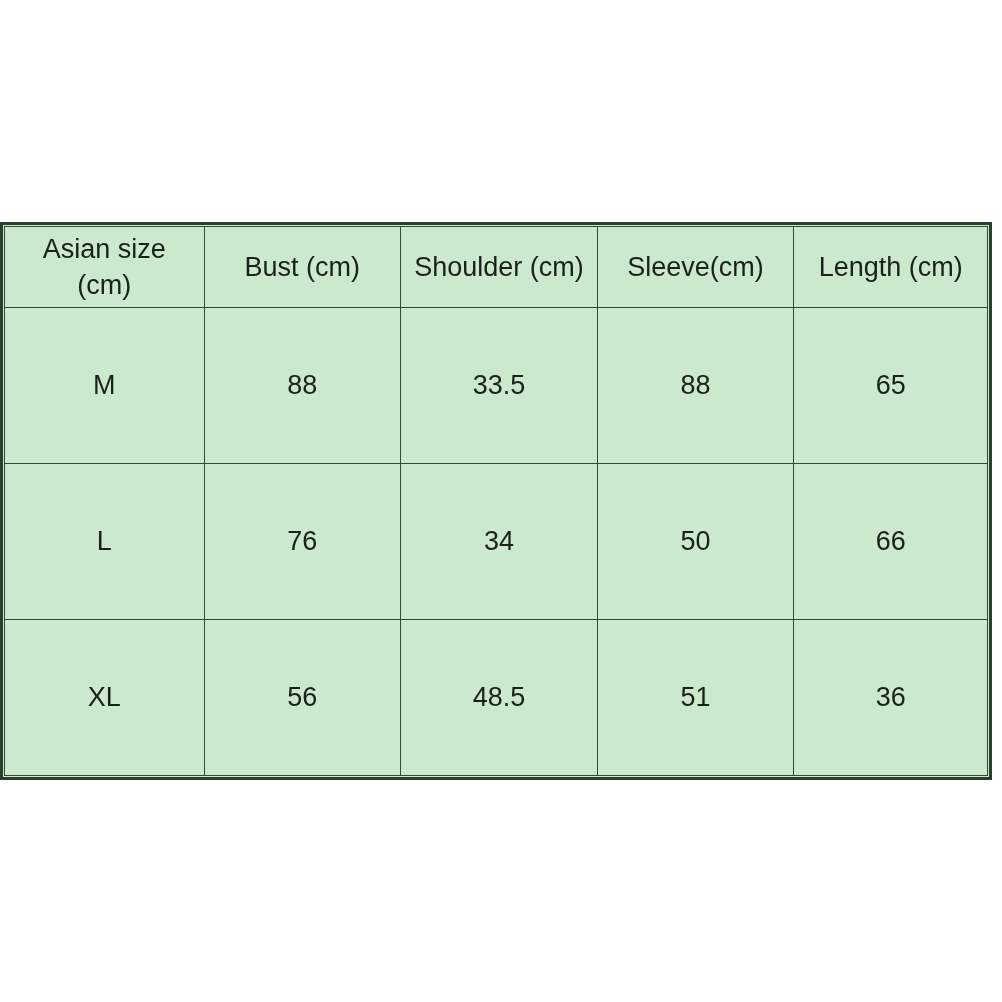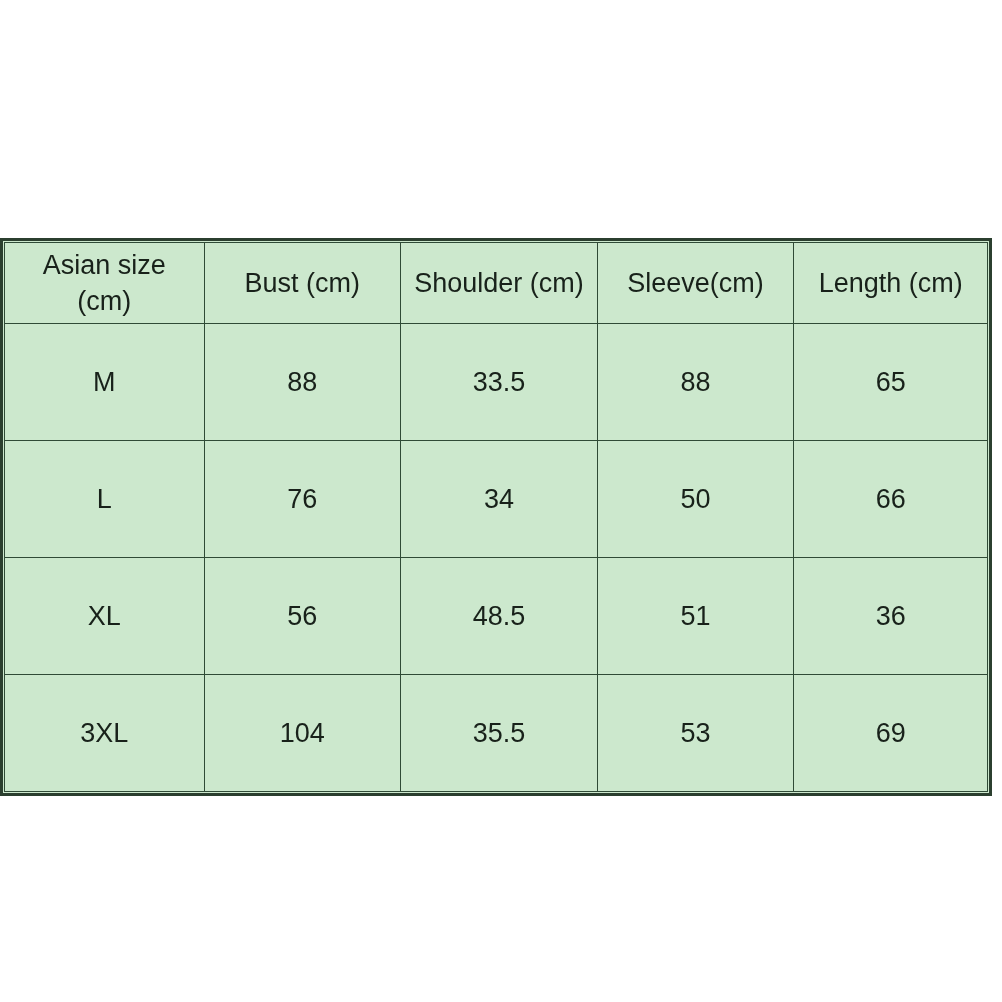--- a/index.html
+++ b/index.html
@@ -16,21 +16,21 @@
   #page {
     position: relative;
     width: 1002px;
     height: 1002px;
     background: #ffffff;
   }
   
   #size-chart-wrap {
     position: absolute;
     left: 0px;
-    top: 238px;
+    top: 222px;
     width: 992px;
     height: 558px;
     box-sizing: border-box;
     background: #cce8cd;
     border: 3px solid #2b3f2f;
     padding: 1px;
   }
   table.size-chart {
     width: 100%;
     height: 100%;
@@ -118,24 +118,17 @@
           <td>50</td>
           <td>66</td>
         </tr>
         <tr>
           <td>XL</td>
           <td>56</td>
           <td>48.5</td>
           <td>51</td>
           <td>36</td>
         </tr>
-        <tr>
-          <td>3XL</td>
-          <td>104</td>
-          <td>35.5</td>
-          <td>53</td>
-          <td>69</td>
-        </tr>
       </tbody>
     </table>
   </div>
 
 </div>
 
 </body></html>

